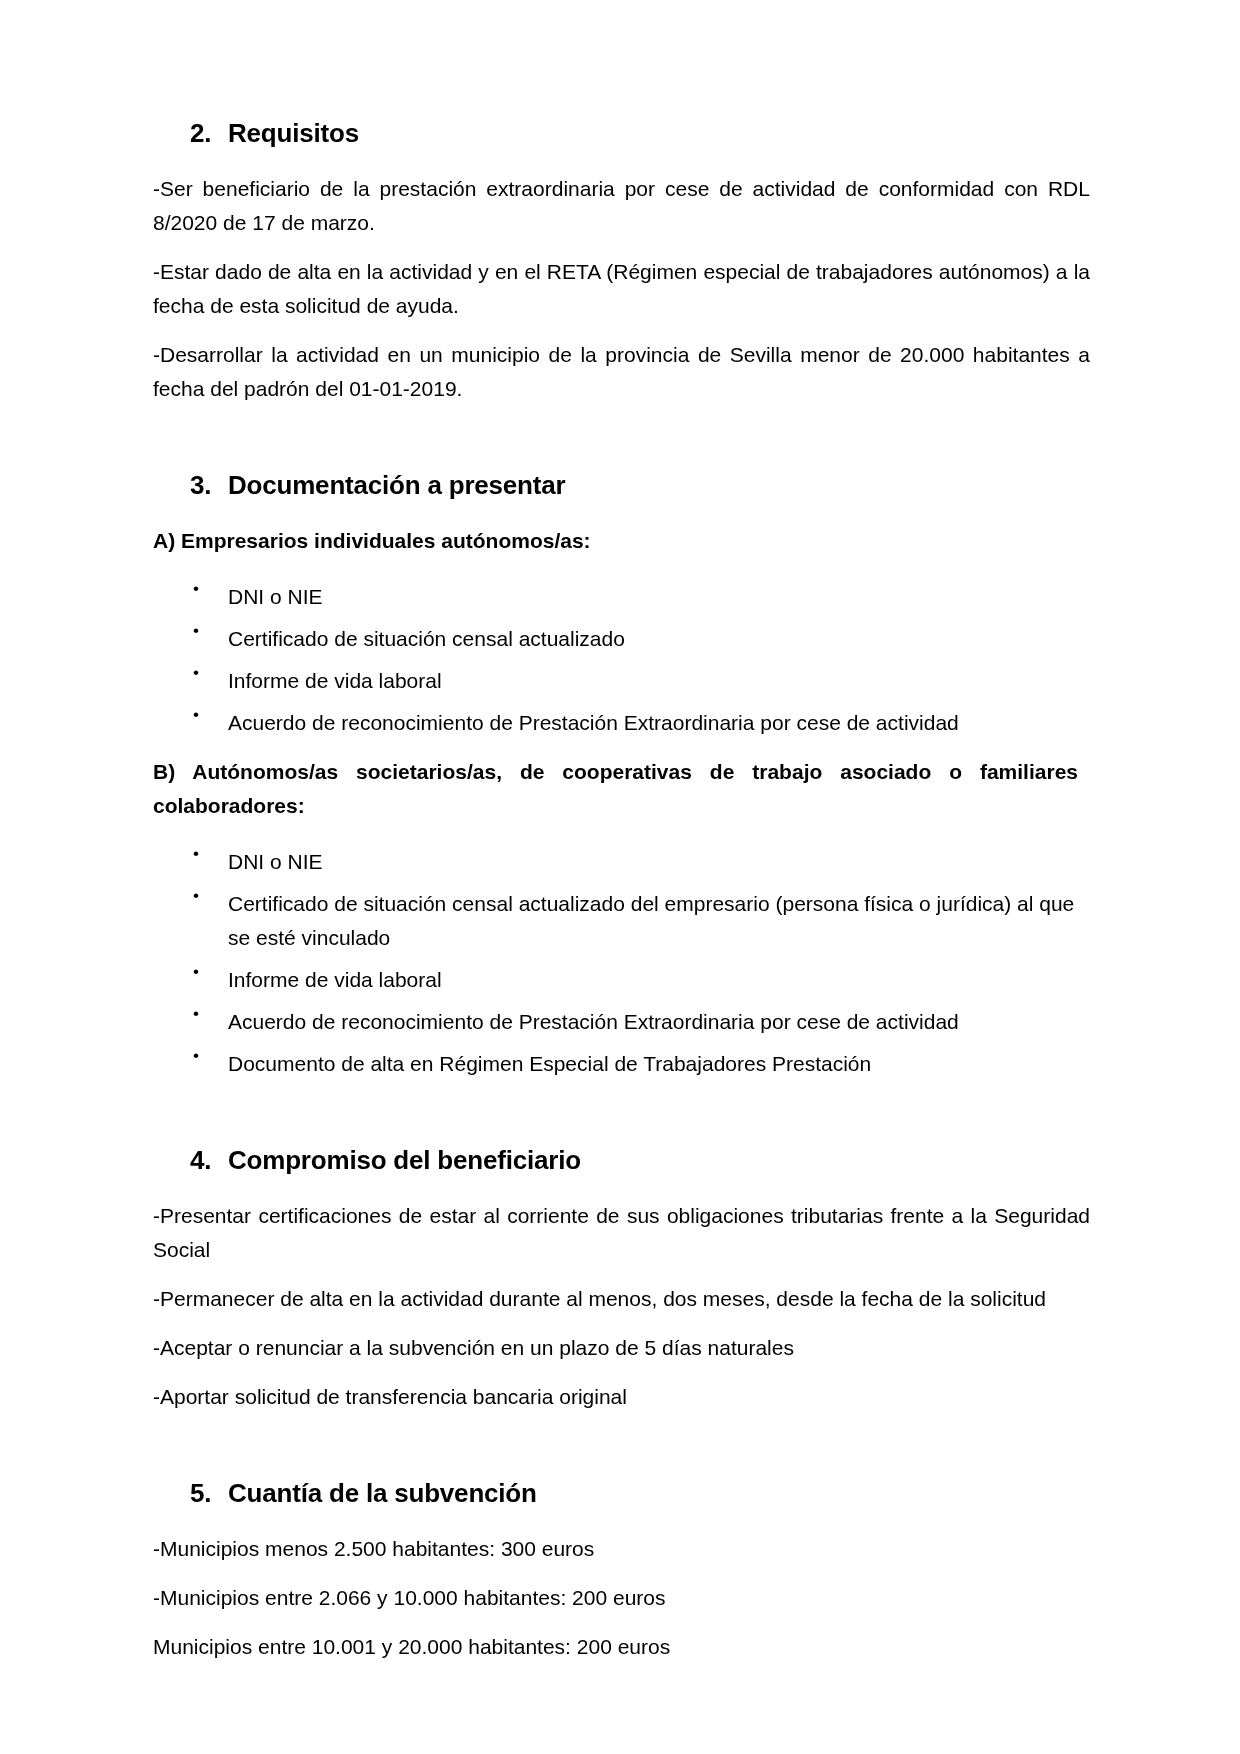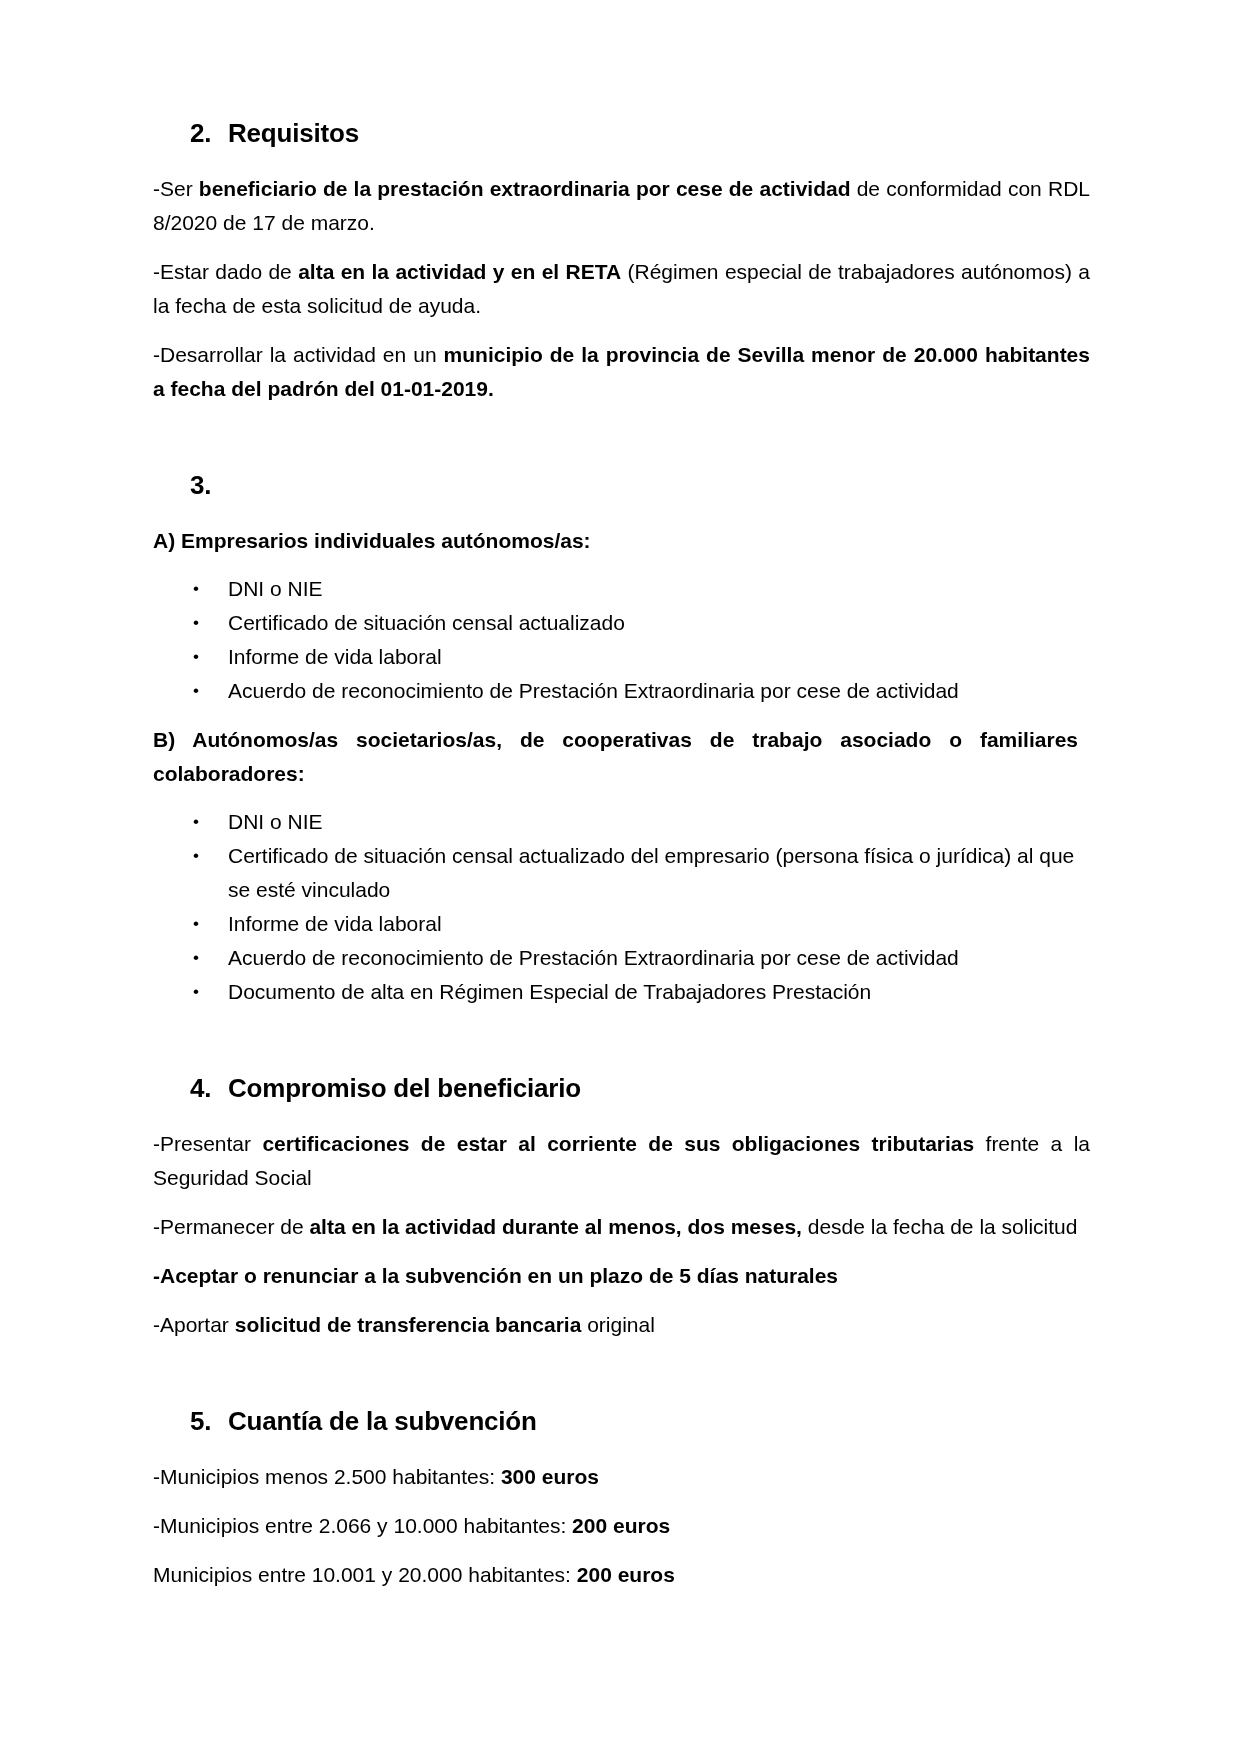--- a/index.html
+++ b/index.html
@@ -61,41 +61,42 @@
     font-size: 21px;
     line-height: 34px;
     margin: 0;
   }
   .bullet-glyph {
     flex: 0 0 35px;
     margin-left: 40px;
     font-size: 17px;
     line-height: 34px;
   }
-  .li-text { flex: 1; }
-  .b { font-weight: 700; }
+  .li-text { flex: 1; margin-top: 8px; }
+  .b { font-weight: 400; }
 </style>
 </head>
 <body>
 
 <div class="page">
 
   <div class="section">
     <div class="heading">
       <span class="h-num">2.</span>
       <span>Requisitos</span>
     </div>
     <p class="para"><span>-Ser </span><span class="b">beneficiario de la prestación extraordinaria por cese de actividad</span><span> de conformidad con RDL 8/2020 de 17 de marzo.</span></p>
     <p class="para"><span>-Estar dado de </span><span class="b">alta en la actividad y en el RETA</span><span> (Régimen especial de trabajadores autónomos) a la fecha de esta solicitud de ayuda.</span></p>
     <p class="para"><span>-Desarrollar la actividad en un </span><span class="b">municipio de la provincia de Sevilla menor de 20.000 habitantes a fecha del padrón del 01-01-2019.</span></p>
   </div>
 
   <div class="section">
     <div class="heading">
       <span class="h-num">3.</span>
+      <span>Documentación a presentar</span>
     </div>
 
     <p class="sub-heading">A) Empresarios individuales autónomos/as:</p>
     <ul class="bullets">
       <li>
         <span class="bullet-glyph">•</span>
         <span class="li-text">DNI o NIE</span>
       </li>
       <li>
         <span class="bullet-glyph">•</span>

